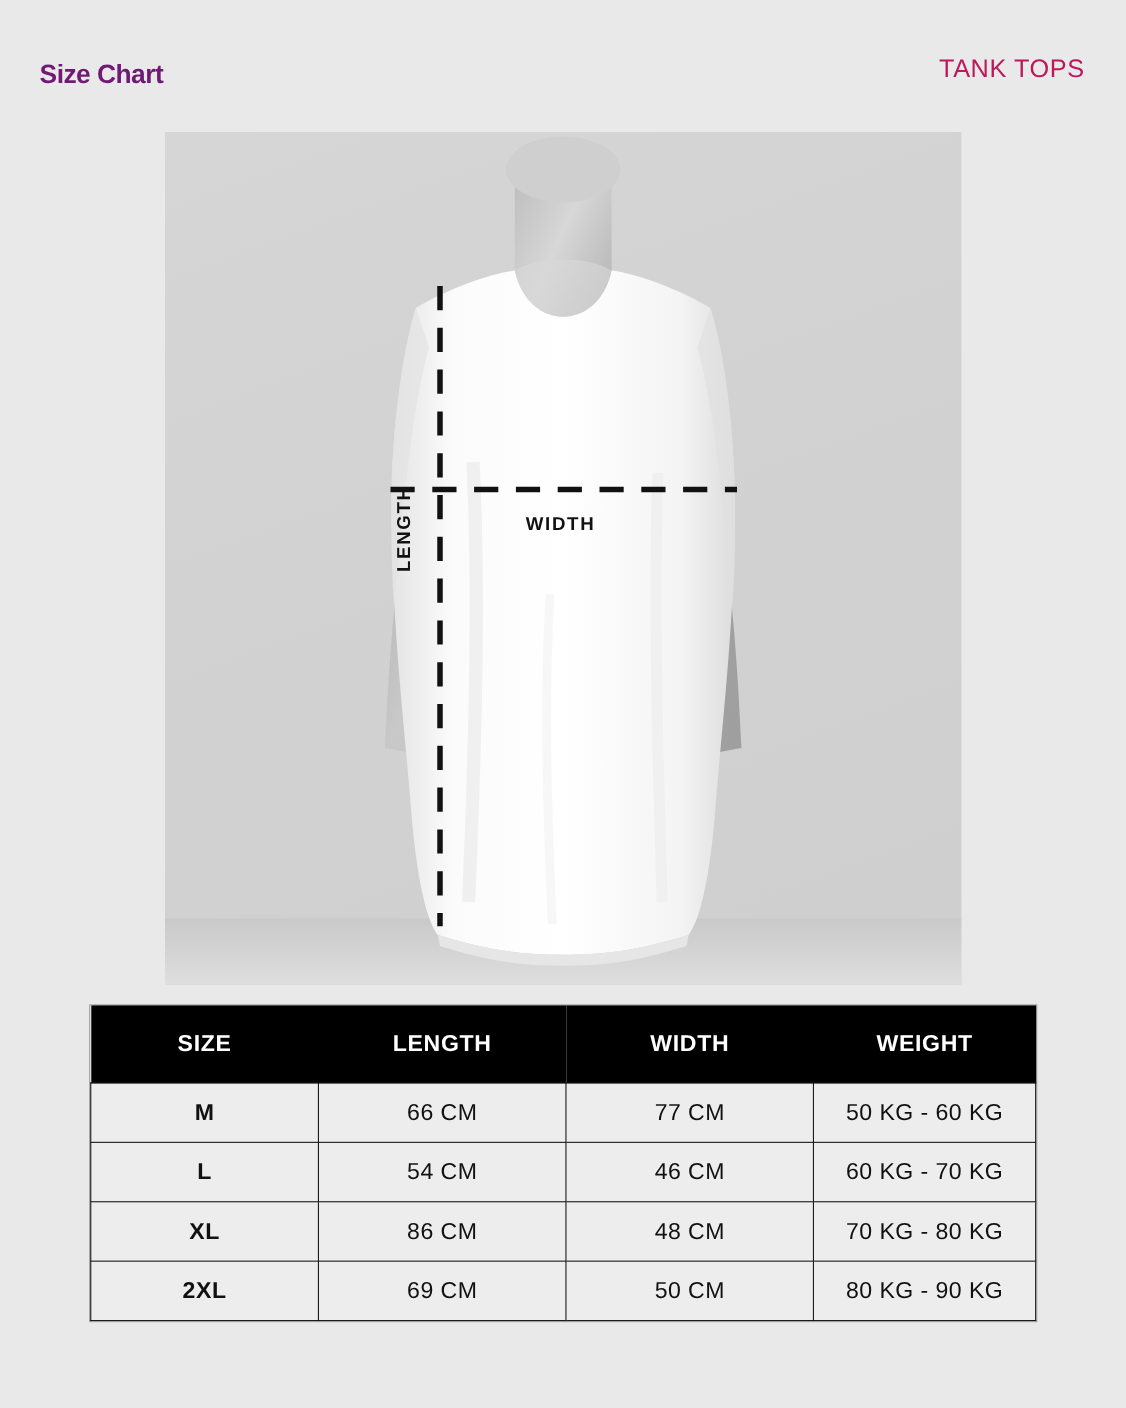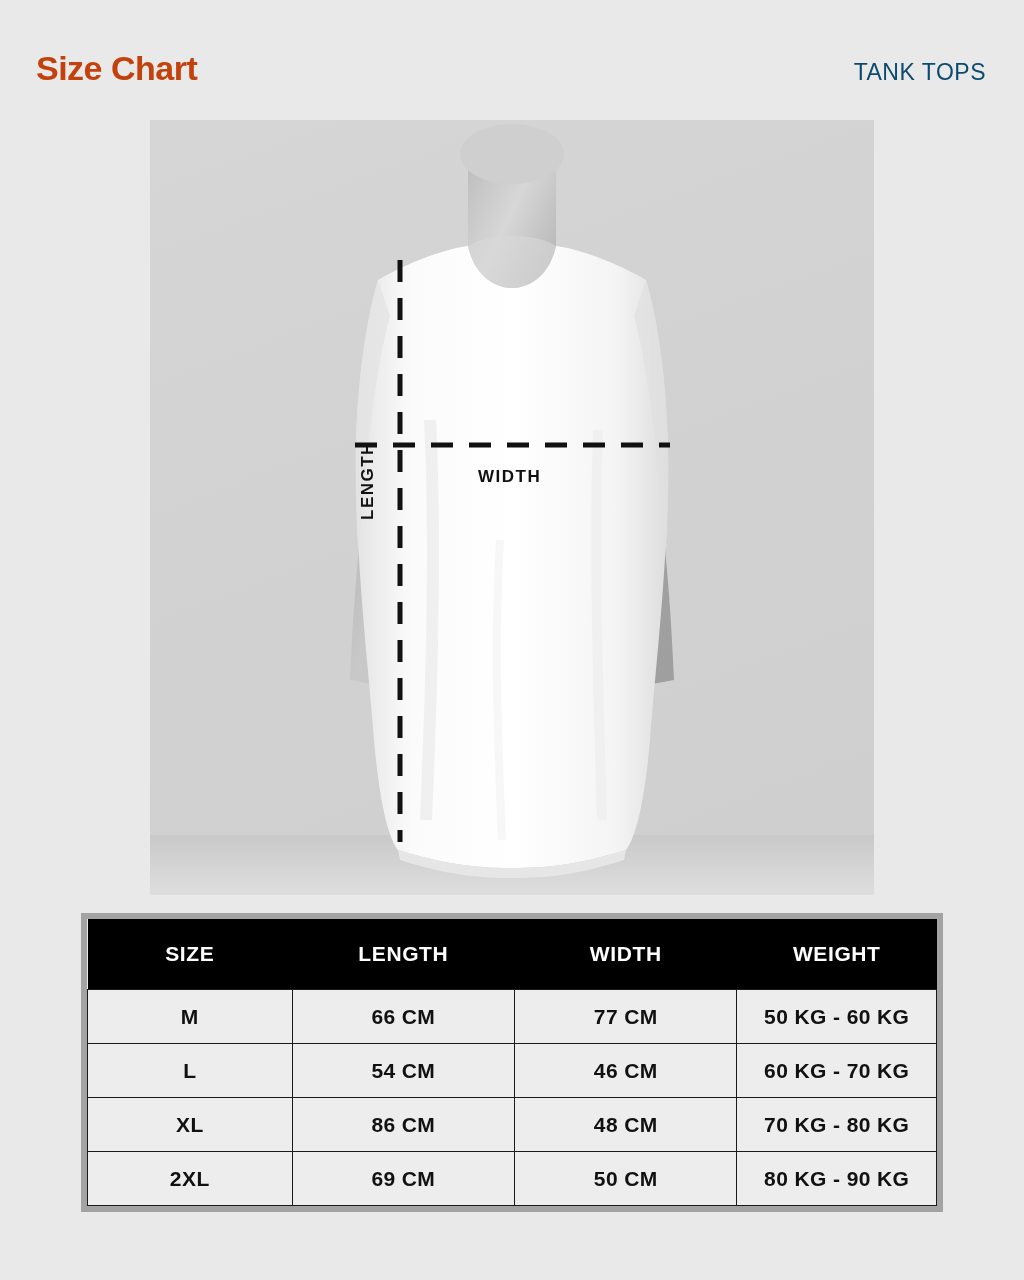--- a/index.html
+++ b/index.html
@@ -27,32 +27,32 @@
     position: absolute;
     top: 46px;
     left: 0;
     width: 100%;
     height: 48px;
   }
   .title {
     position: absolute;
     left: 36px;
     top: 0;
-    font-size: 34px;
-    font-weight: bold;
-    color: #c2410c;
+    font-size: 24px;
+    font-weight: bold;
+    color: #701a75;
     letter-spacing: -0.5px;
     line-height: 44px;
   }
   .category {
     position: absolute;
     right: 38px;
-    top: 10px;
+    top: 0;
     font-size: 23px;
-    color: #0c4a6e;
+    color: #be185d;
     letter-spacing: 0.5px;
     line-height: 32px;
   }
 
   
   .photo {
     position: absolute;
     left: 150px;
     top: 120px;
     width: 724px;
@@ -93,21 +93,21 @@
     transform: rotate(-90deg);
     transform-origin: left top;
   }
 
   
   .table-wrap {
     position: absolute;
     left: 81px;
     top: 913px;
     width: 862px;
-    border: 6px solid #a3a3a3;
+    border: 1px solid #a3a3a3;
     box-sizing: border-box;
   }
   table {
     border-collapse: collapse;
     width: 100%;
     table-layout: fixed;
   }
   thead th {
     background: #000000;
     color: #ffffff;
@@ -119,21 +119,20 @@
     border: none;
   }
   tbody td {
     height: 51px;
     text-align: center;
     font-size: 21px;
     color: #111111;
     background: #ededed;
     border: 1px solid #1a1a1a;
     letter-spacing: 0.4px;
-    font-weight: bold;
   }
   tbody td.size-col {
     font-weight: bold;
     letter-spacing: 0.5px;
   }
   col.c1 { width: 24.1%; }
   col.c2 { width: 26.2%; }
   col.c3 { width: 26.2%; }
   col.c4 { width: 23.5%; }
 </style>

